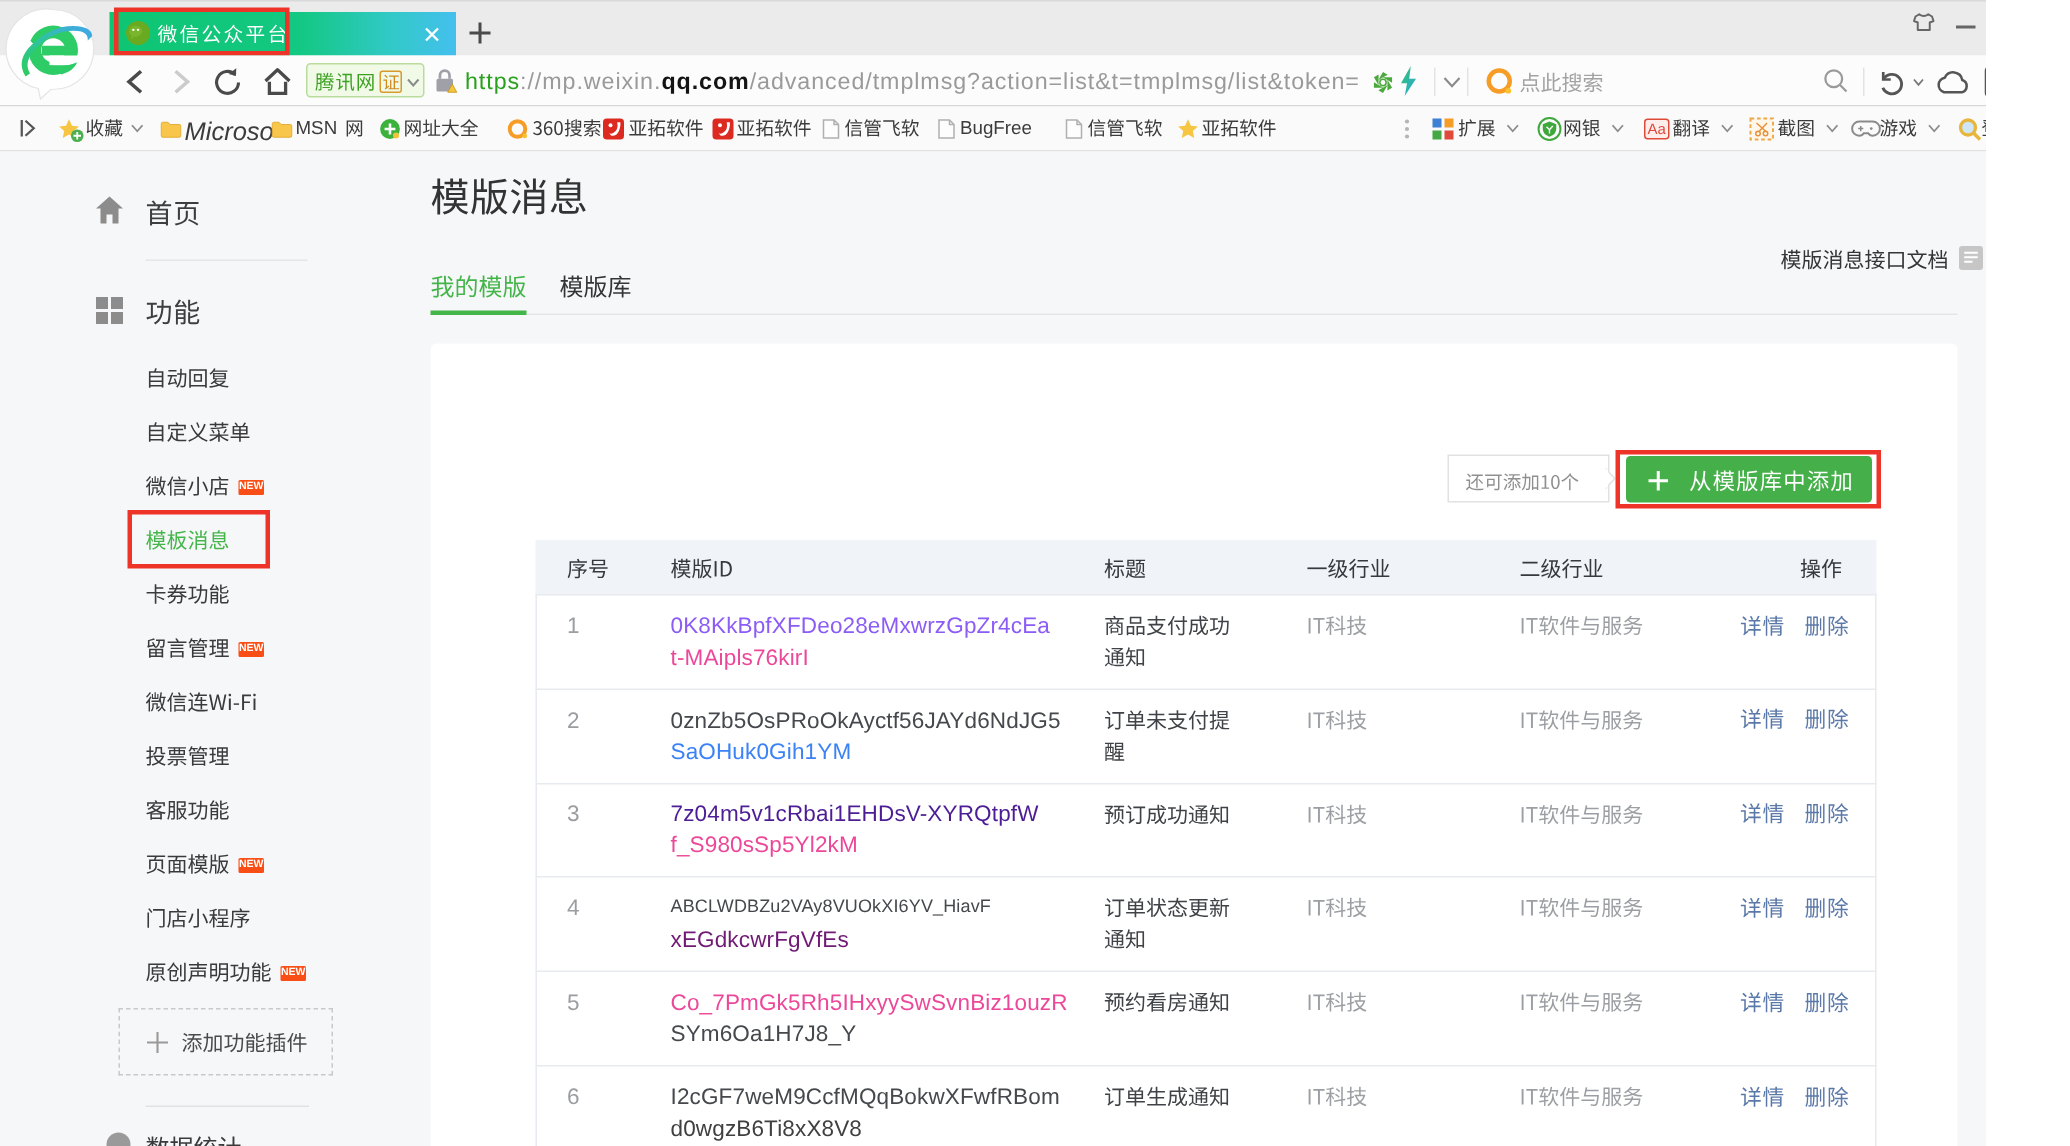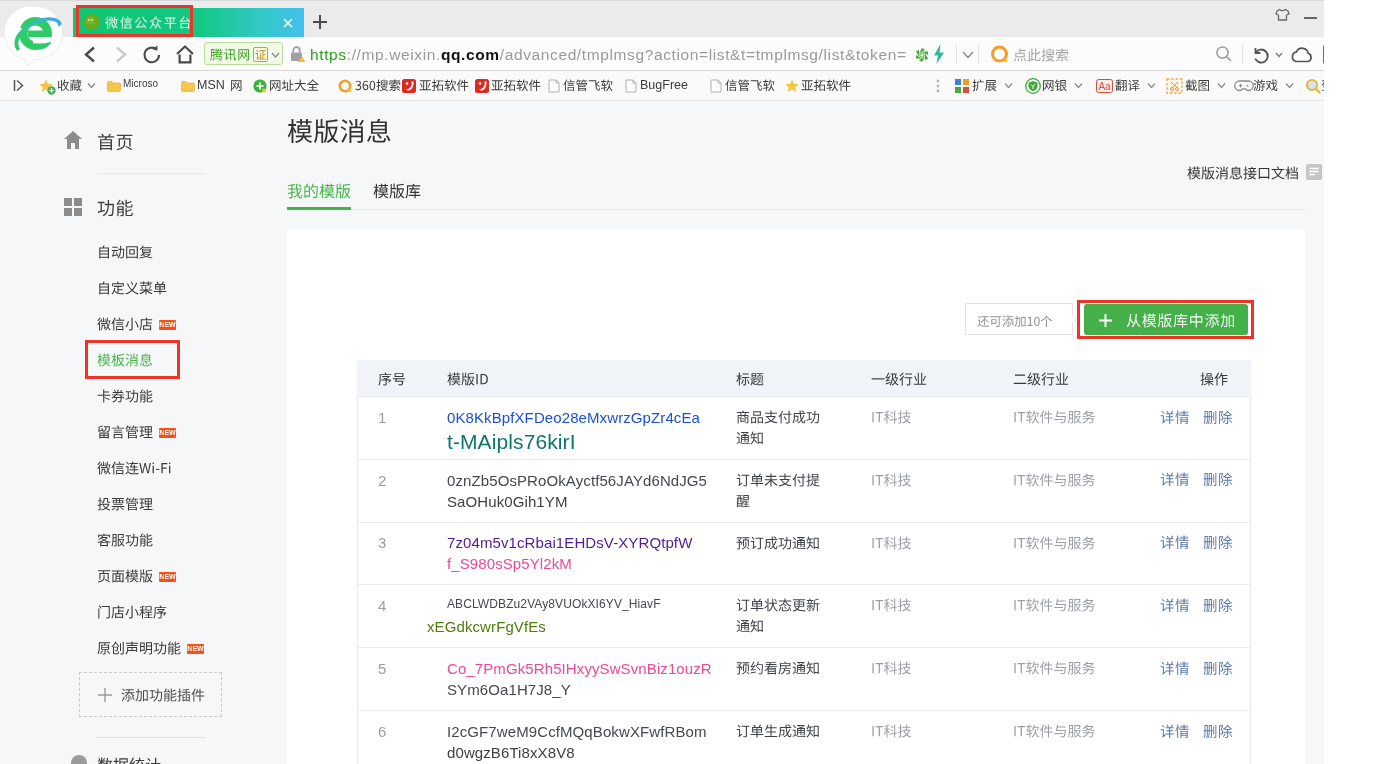--- a/index.html
+++ b/index.html
@@ -303,21 +303,21 @@
         <use href="#g14" x="0"></use>
         <use href="#g15" x="1000"></use>
       </g>
     </svg>
 <svg class="a" style="left:87px;top:82px;" width="9" height="7" viewBox="0 0 9 7">
       <path d="M1 1.5 L4.5 5.5 L8 1.5" fill="none" stroke="#8a8a8a" stroke-width="1.2"></path>
     </svg>
 <svg class="a" style="left:107px;top:80px;" width="14" height="12" viewBox="0 0 14 12">
       <path d="M0.5 2.5 A1 1 0 0 1 1.5 1.5 H5 L6.5 3 H12.5 A1 1 0 0 1 13.5 4 V10.5 A1 1 0 0 1 12.5 11.5 H1.5 A1 1 0 0 1 0.5 10.5 Z" fill="#f7c64a" stroke="#e0a92e" stroke-width=".6"></path>
     </svg>
-<div class="a" style="left:123.0px;top:79.42px;font-size:10px;line-height:1;color:#3c3c3c;white-space:pre;">Microso</div>
+<div class="a" style="left:123.0px;top:79.42px;font-size:17px;line-height:1;color:#3c3c3c;white-space:pre;font-style:italic;">Microso</div>
 <svg class="a" style="left:181px;top:80px;" width="14" height="12" viewBox="0 0 14 12">
       <path d="M0.5 2.5 A1 1 0 0 1 1.5 1.5 H5 L6.5 3 H12.5 A1 1 0 0 1 13.5 4 V10.5 A1 1 0 0 1 12.5 11.5 H1.5 A1 1 0 0 1 0.5 10.5 Z" fill="#f7c64a" stroke="#e0a92e" stroke-width=".6"></path>
     </svg>
 <div class="a" style="left:197.0px;top:79.42px;font-size:12.5px;line-height:1;color:#3c3c3c;white-space:pre;">MSN </div>
 <svg class="a" style="left:230.0px;top:79.00px" width="12" height="12">
       <g transform="translate(0,11.00) scale(0.012500,-0.012500)" fill="#3c3c3c">
         <use href="#g8" x="0"></use>
       </g>
     </svg>
 <svg class="a" style="left:253px;top:79px;" width="14" height="14" viewBox="0 0 14 14">
@@ -793,22 +793,22 @@
         <use href="#g109" x="3000"></use>
       </g>
     </svg>
 <svg class="a" style="left:1200.0px;top:371.68px" width="28" height="14">
       <g transform="translate(0,12.32) scale(0.014000,-0.014000)" fill="#36393d">
         <use href="#g111" x="0"></use>
         <use href="#g112" x="1000"></use>
       </g>
     </svg>
 <div class="a" style="left:378.0px;top:409.70px;font-size:15px;line-height:1;color:#9a9da1;white-space:pre;">1</div>
-<div class="a" style="left:447.0px;top:409.70px;font-size:15px;line-height:1;color:#1d4ed8;white-space:pre;letter-spacing:.1px">0K8KkBpfXFDeo28eMxwrzGpZr4cEa</div>
-<div class="a" style="left:447.0px;top:430.70px;font-size:21px;line-height:1;color:#0f766e;white-space:pre;letter-spacing:.1px">t-MAipls76kirI</div>
+<div class="a" style="left:447.0px;top:409.70px;font-size:15px;line-height:1;color:#8b5cf6;white-space:pre;letter-spacing:.1px">0K8KkBpfXFDeo28eMxwrzGpZr4cEa</div>
+<div class="a" style="left:447.0px;top:430.70px;font-size:15px;line-height:1;color:#ec4899;white-space:pre;letter-spacing:.1px">t-MAipls76kirI</div>
 <svg class="a" style="left:736.0px;top:410.08px" width="84" height="14">
       <g transform="translate(0,12.32) scale(0.014000,-0.014000)" fill="#3f4246">
         <use href="#g113" x="0"></use>
         <use href="#g114" x="1000"></use>
         <use href="#g115" x="2000"></use>
         <use href="#g116" x="3000"></use>
         <use href="#g117" x="4000"></use>
         <use href="#g42" x="5000"></use>
       </g>
     </svg>
@@ -845,21 +845,21 @@
     </svg>
 <svg class="a" style="left:1203.0px;top:409.64px" width="30" height="14">
       <g transform="translate(0,12.76) scale(0.014500,-0.014500)" fill="#5a78a8">
         <use href="#g127" x="0"></use>
         <use href="#g128" x="1034"></use>
       </g>
     </svg>
 <div class="a" style="left:357px;top:458.7px;width:894px;height:1px;background:#e7eaee"></div>
 <div class="a" style="left:378.0px;top:472.50px;font-size:15px;line-height:1;color:#9a9da1;white-space:pre;">2</div>
 <div class="a" style="left:447.0px;top:472.50px;font-size:15px;line-height:1;color:#45484c;white-space:pre;letter-spacing:.1px">0znZb5OsPRoOkAyctf56JAYd6NdJG5</div>
-<div class="a" style="left:447.0px;top:493.50px;font-size:15px;line-height:1;color:#404040;white-space:pre;letter-spacing:.1px">SaOHuk0Gih1YM</div>
+<div class="a" style="left:447.0px;top:493.50px;font-size:15px;line-height:1;color:#3b82f6;white-space:pre;letter-spacing:.1px">SaOHuk0Gih1YM</div>
 <svg class="a" style="left:736.0px;top:472.88px" width="84" height="14">
       <g transform="translate(0,12.32) scale(0.014000,-0.014000)" fill="#3f4246">
         <use href="#g129" x="0"></use>
         <use href="#g51" x="1000"></use>
         <use href="#g130" x="2000"></use>
         <use href="#g115" x="3000"></use>
         <use href="#g116" x="4000"></use>
         <use href="#g131" x="5000"></use>
       </g>
     </svg>
@@ -940,21 +940,21 @@
     </svg>
 <svg class="a" style="left:1203.0px;top:535.24px" width="30" height="14">
       <g transform="translate(0,12.76) scale(0.014500,-0.014500)" fill="#5a78a8">
         <use href="#g127" x="0"></use>
         <use href="#g128" x="1034"></use>
       </g>
     </svg>
 <div class="a" style="left:357px;top:584.3px;width:894px;height:1px;background:#e7eaee"></div>
 <div class="a" style="left:378.0px;top:598.10px;font-size:15px;line-height:1;color:#9a9da1;white-space:pre;">4</div>
 <div class="a" style="left:447.0px;top:598.10px;font-size:12px;line-height:1;color:#45484c;white-space:pre;letter-spacing:.1px">ABCLWDBZu2VAy8VUOkXI6YV_HiavF</div>
-<div class="a" style="left:427px;top:619.10px;font-size:15px;line-height:1;color:#4d7c0f;white-space:pre;letter-spacing:.1px">xEGdkcwrFgVfEs</div>
+<div class="a" style="left:447.0px;top:619.10px;font-size:15px;line-height:1;color:#701a75;white-space:pre;letter-spacing:.1px">xEGdkcwrFgVfEs</div>
 <svg class="a" style="left:736.0px;top:598.48px" width="84" height="14">
       <g transform="translate(0,12.32) scale(0.014000,-0.014000)" fill="#3f4246">
         <use href="#g129" x="0"></use>
         <use href="#g51" x="1000"></use>
         <use href="#g134" x="2000"></use>
         <use href="#g135" x="3000"></use>
         <use href="#g136" x="4000"></use>
         <use href="#g137" x="5000"></use>
       </g>
     </svg>

